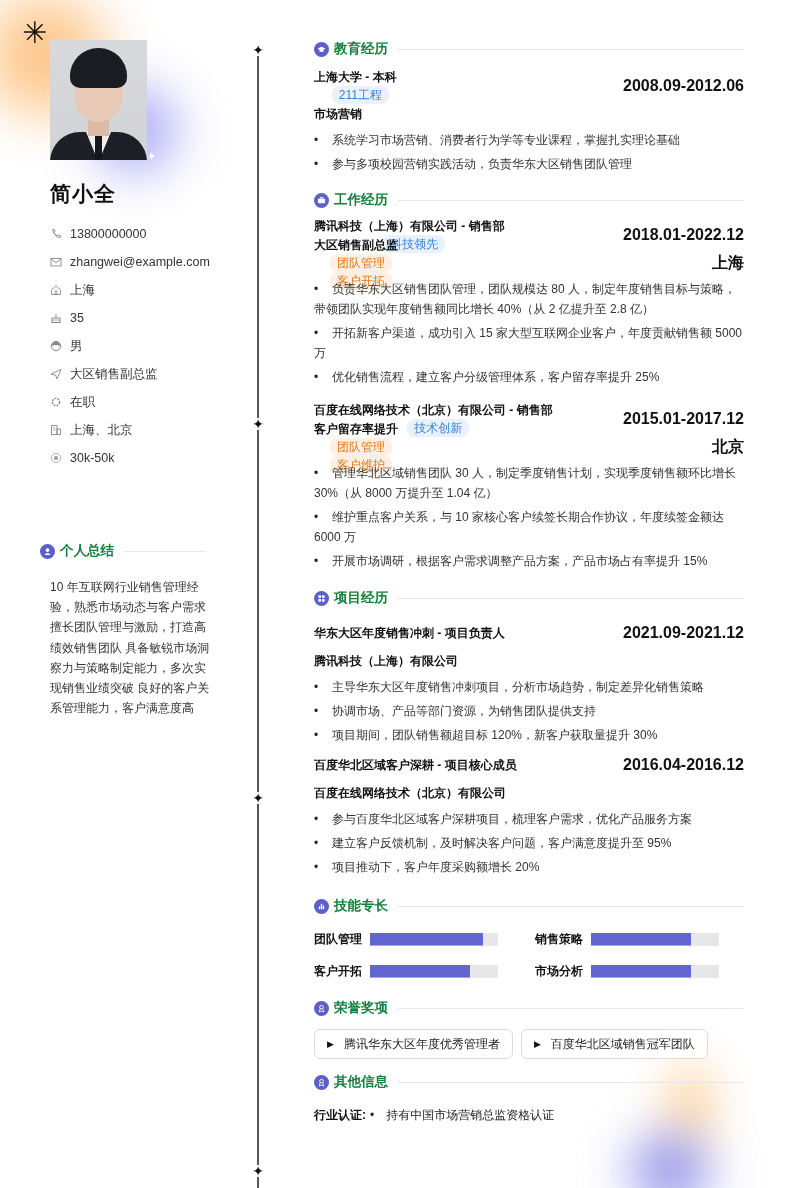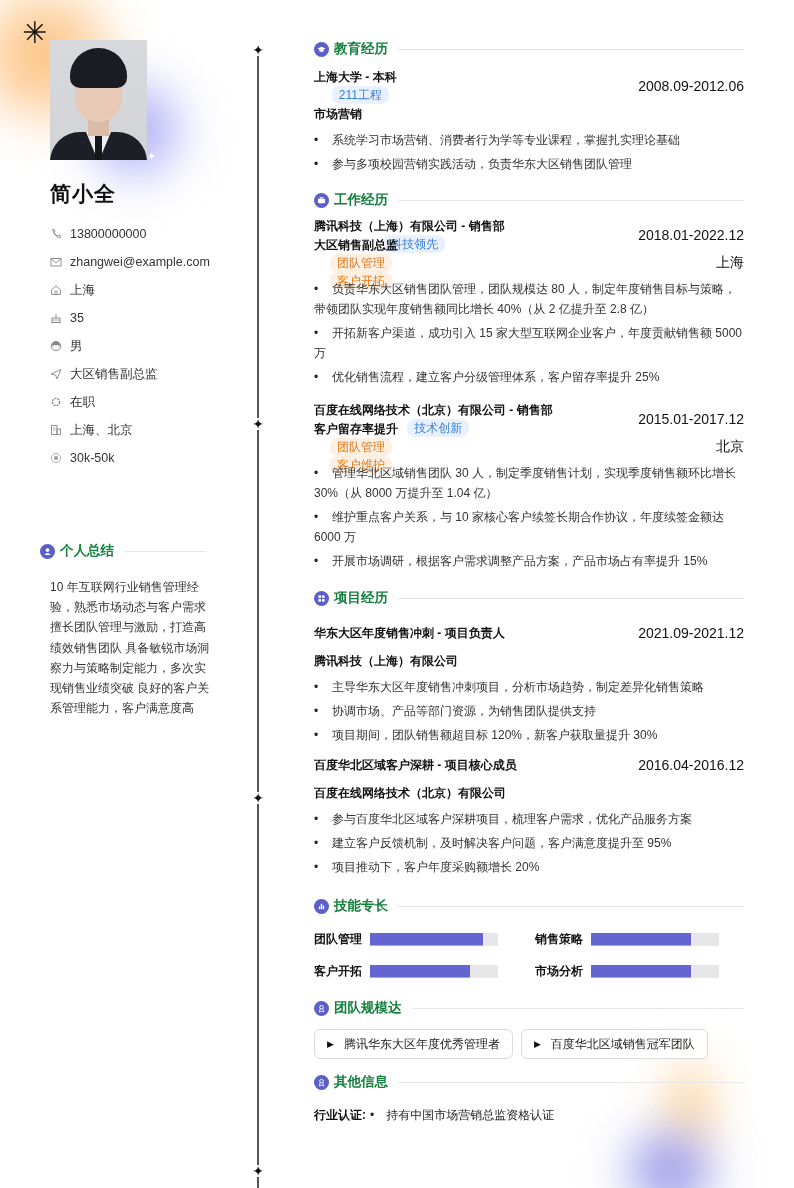--- a/index.html
+++ b/index.html
@@ -37,21 +37,21 @@
   .sec-line { flex: 1; height: 1px; background: #e6e6ea; margin-left: 10px; }
   .summary-text { position: absolute; left: 50px; top: 577px; width: 162px; font-size: 12px; line-height: 20.2px; color: #333; }
 
   .timeline { position: absolute; left: 257px; top: 50px; width: 2px; height: 1138px; background: #555; }
   .tl-star { position: absolute; width: 12px; height: 12px; color: #111; font-size: 14px; line-height: 12px; text-align: center; background:#fff; }
 
   .main { position: absolute; left: 314px; top: 38px; width: 430px; }
   .section-head { display: flex; align-items: center; height: 22px; }
   .entry-row { display: flex; align-items: center; justify-content: space-between; height: 28px; font-size: 12px; }
   .entry-row .left { display: flex; align-items: center; font-weight: bold; color: #111; flex-direction: column; }
-  .entry-row .right { font-weight: normal; color: #111; font-size: 14px; }
+  .entry-row .right { font-weight: bold; color: #111; font-size: 16px; }
   .tag { display: inline-block; font-size: 12px; font-weight: normal; padding: 1px 7px; margin-left: 10px; border-radius: 8px; line-height: 16px; }
   .tag.blue { background: #e8f1fd; color: #3a7fd6; }
   .tag.orange { background: #fdf0e3; color: #e27a1e; }
   .bullets { list-style: none; font-size: 12px; color: #333; }
   .bullets li { position: relative; padding-left: 18px; line-height: 20px; margin-bottom: 4px; }
   .bullets li::before { content: "•"; position: absolute; left: 0; top: 0; color: #222; }
   .bullets li.hang { padding-left: 0; text-indent: 18px; }
   .bullets li.hang::before { text-indent: 0; }
 
   .skills { display: grid; grid-template-columns: 221px 209px; row-gap: 12px; margin-top: 12px; }
@@ -359,21 +359,21 @@
   </section>
 
   <section style="margin-top:16px">
     <div class="section-head">
       <span class="sec-icon">
           <svg viewBox="0 0 10 10">
             <circle cx="5" cy="3.5" r="2" fill="none" stroke="#fff" stroke-width="1"></circle>
             <path d="M3.5 5 L2.5 9 L5 7.8 L7.5 9 L6.5 5" fill="none" stroke="#fff" stroke-width="0.9"></path>
           </svg>
         </span>
-      <span class="sec-title">团队规模达</span>
+      <span class="sec-title">荣誉奖项</span>
       <span class="sec-line"></span>
     </div>
     <div class="awards">
       <div class="award">
         <span class="play">▶</span>
         <span>腾讯华东大区年度优秀管理者</span>
       </div>
       <div class="award">
         <span class="play">▶</span>
         <span>百度华北区域销售冠军团队</span>

